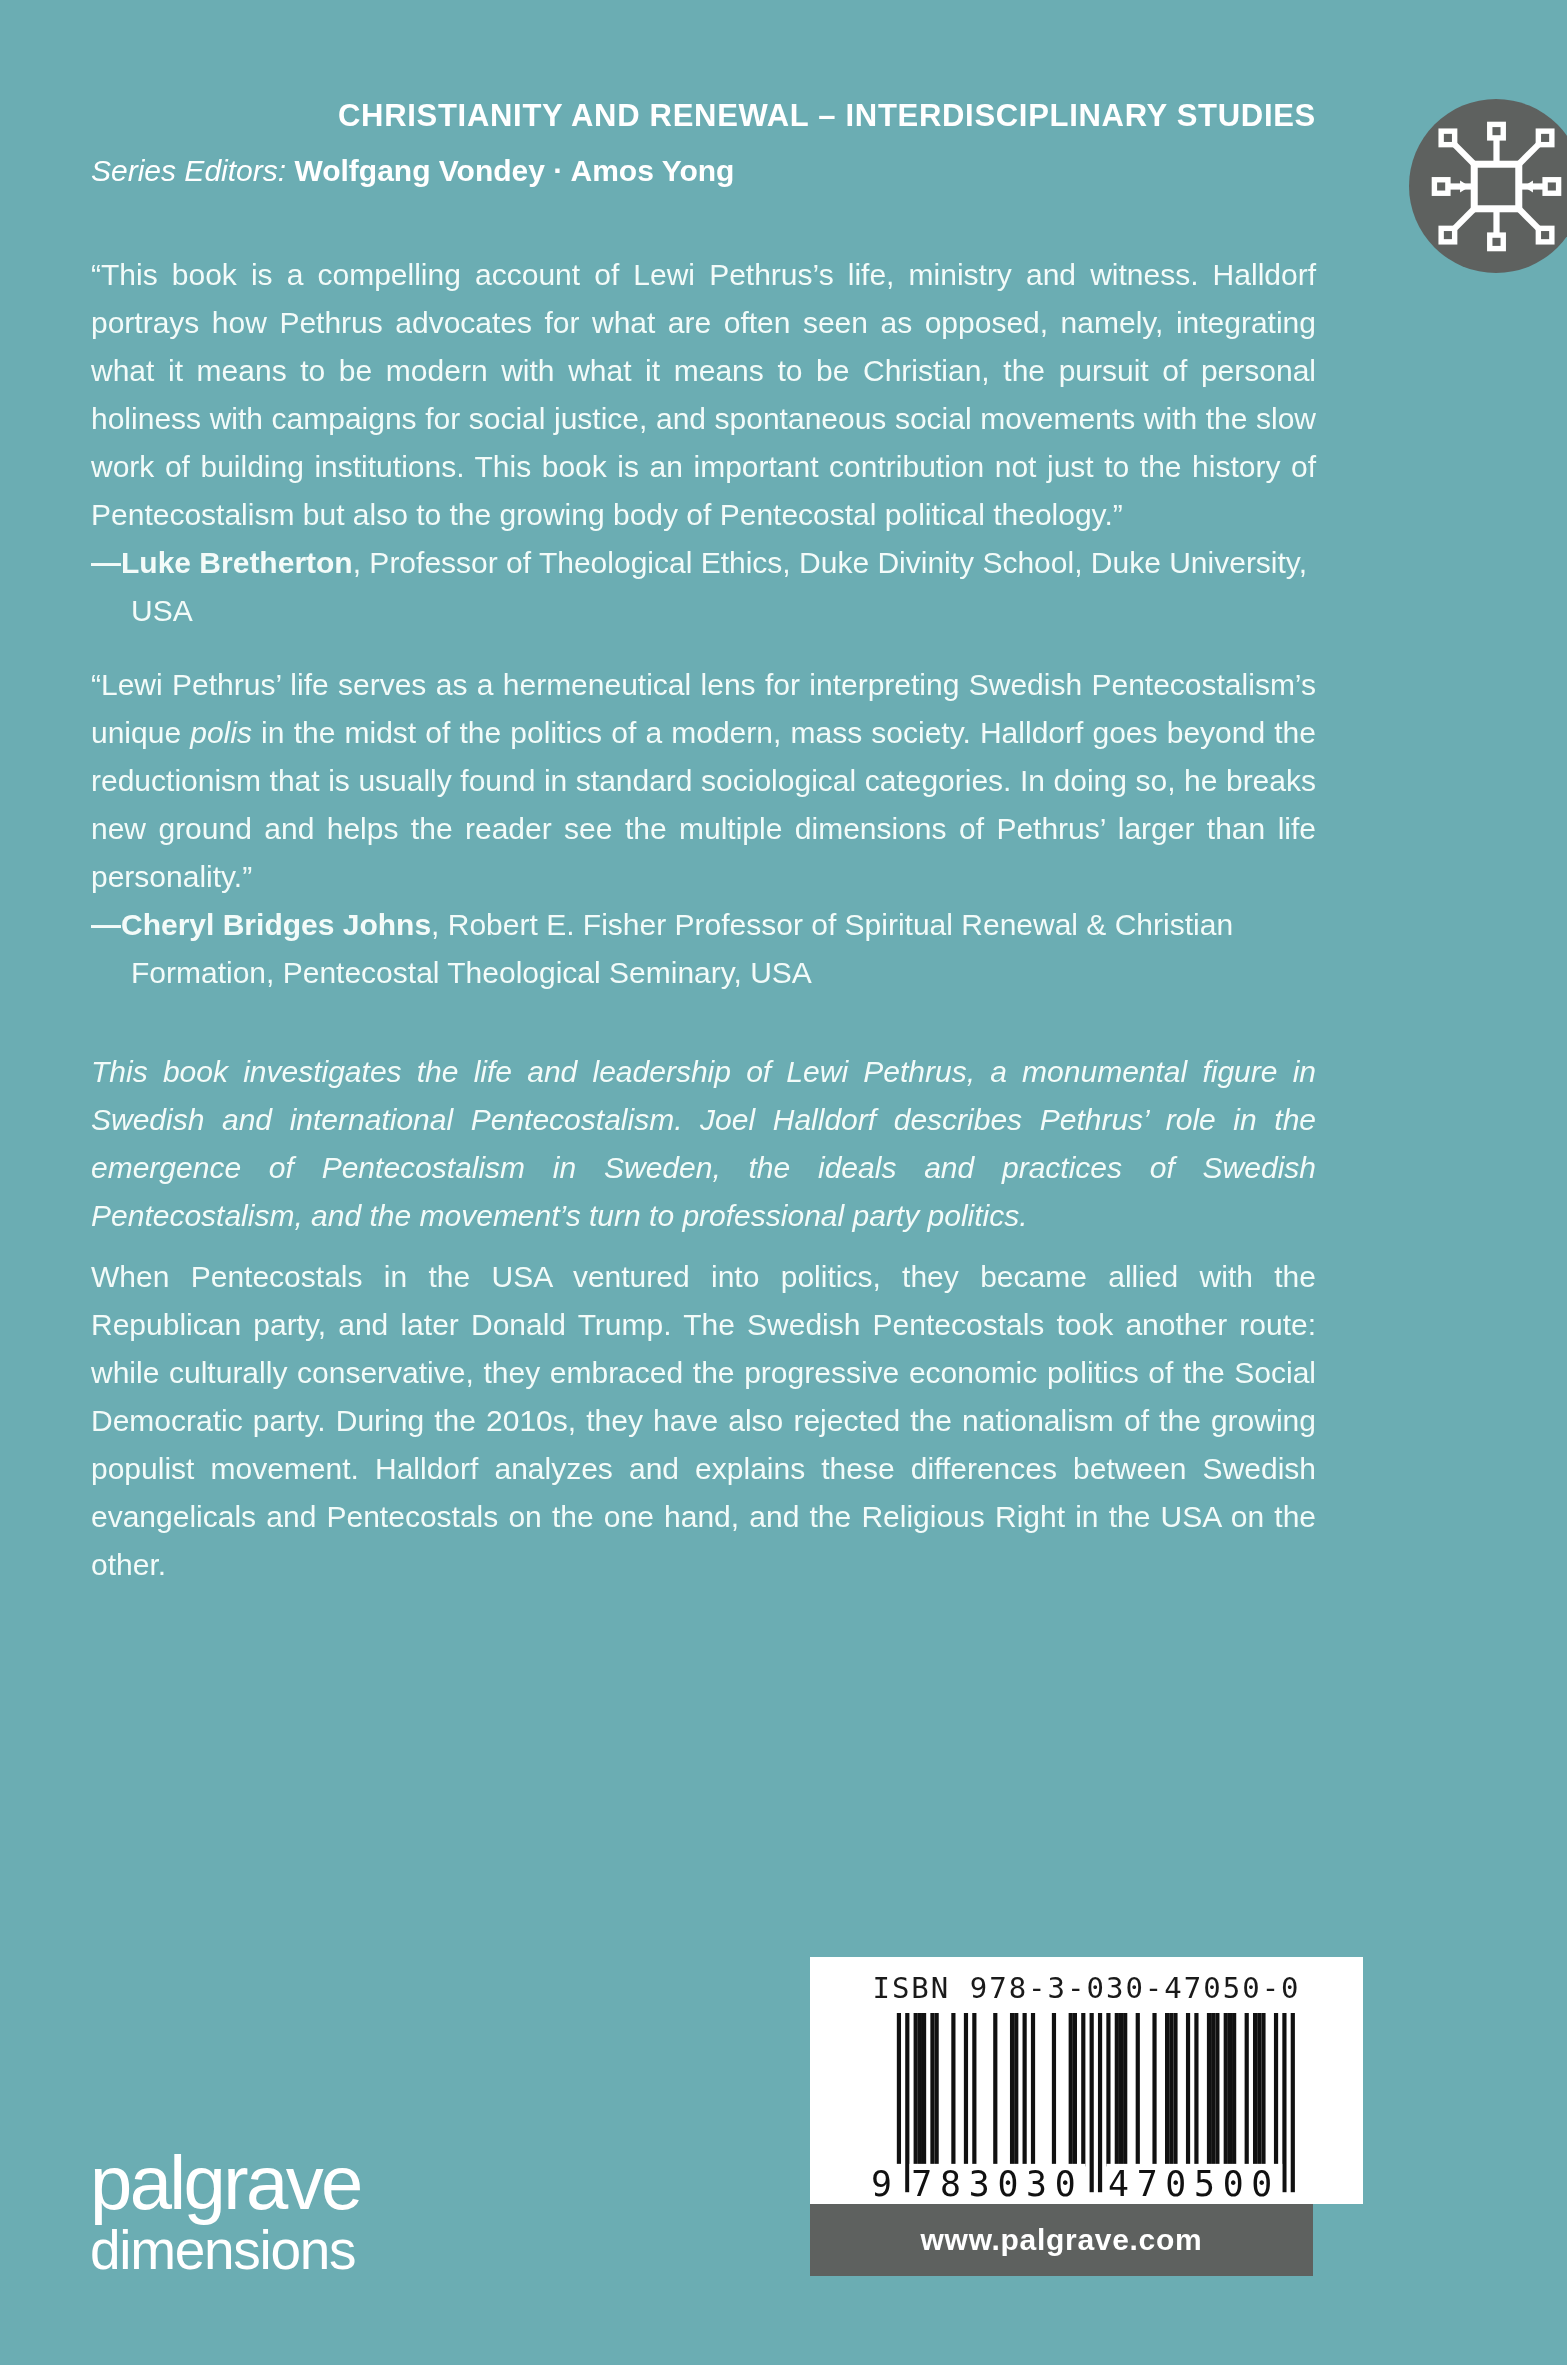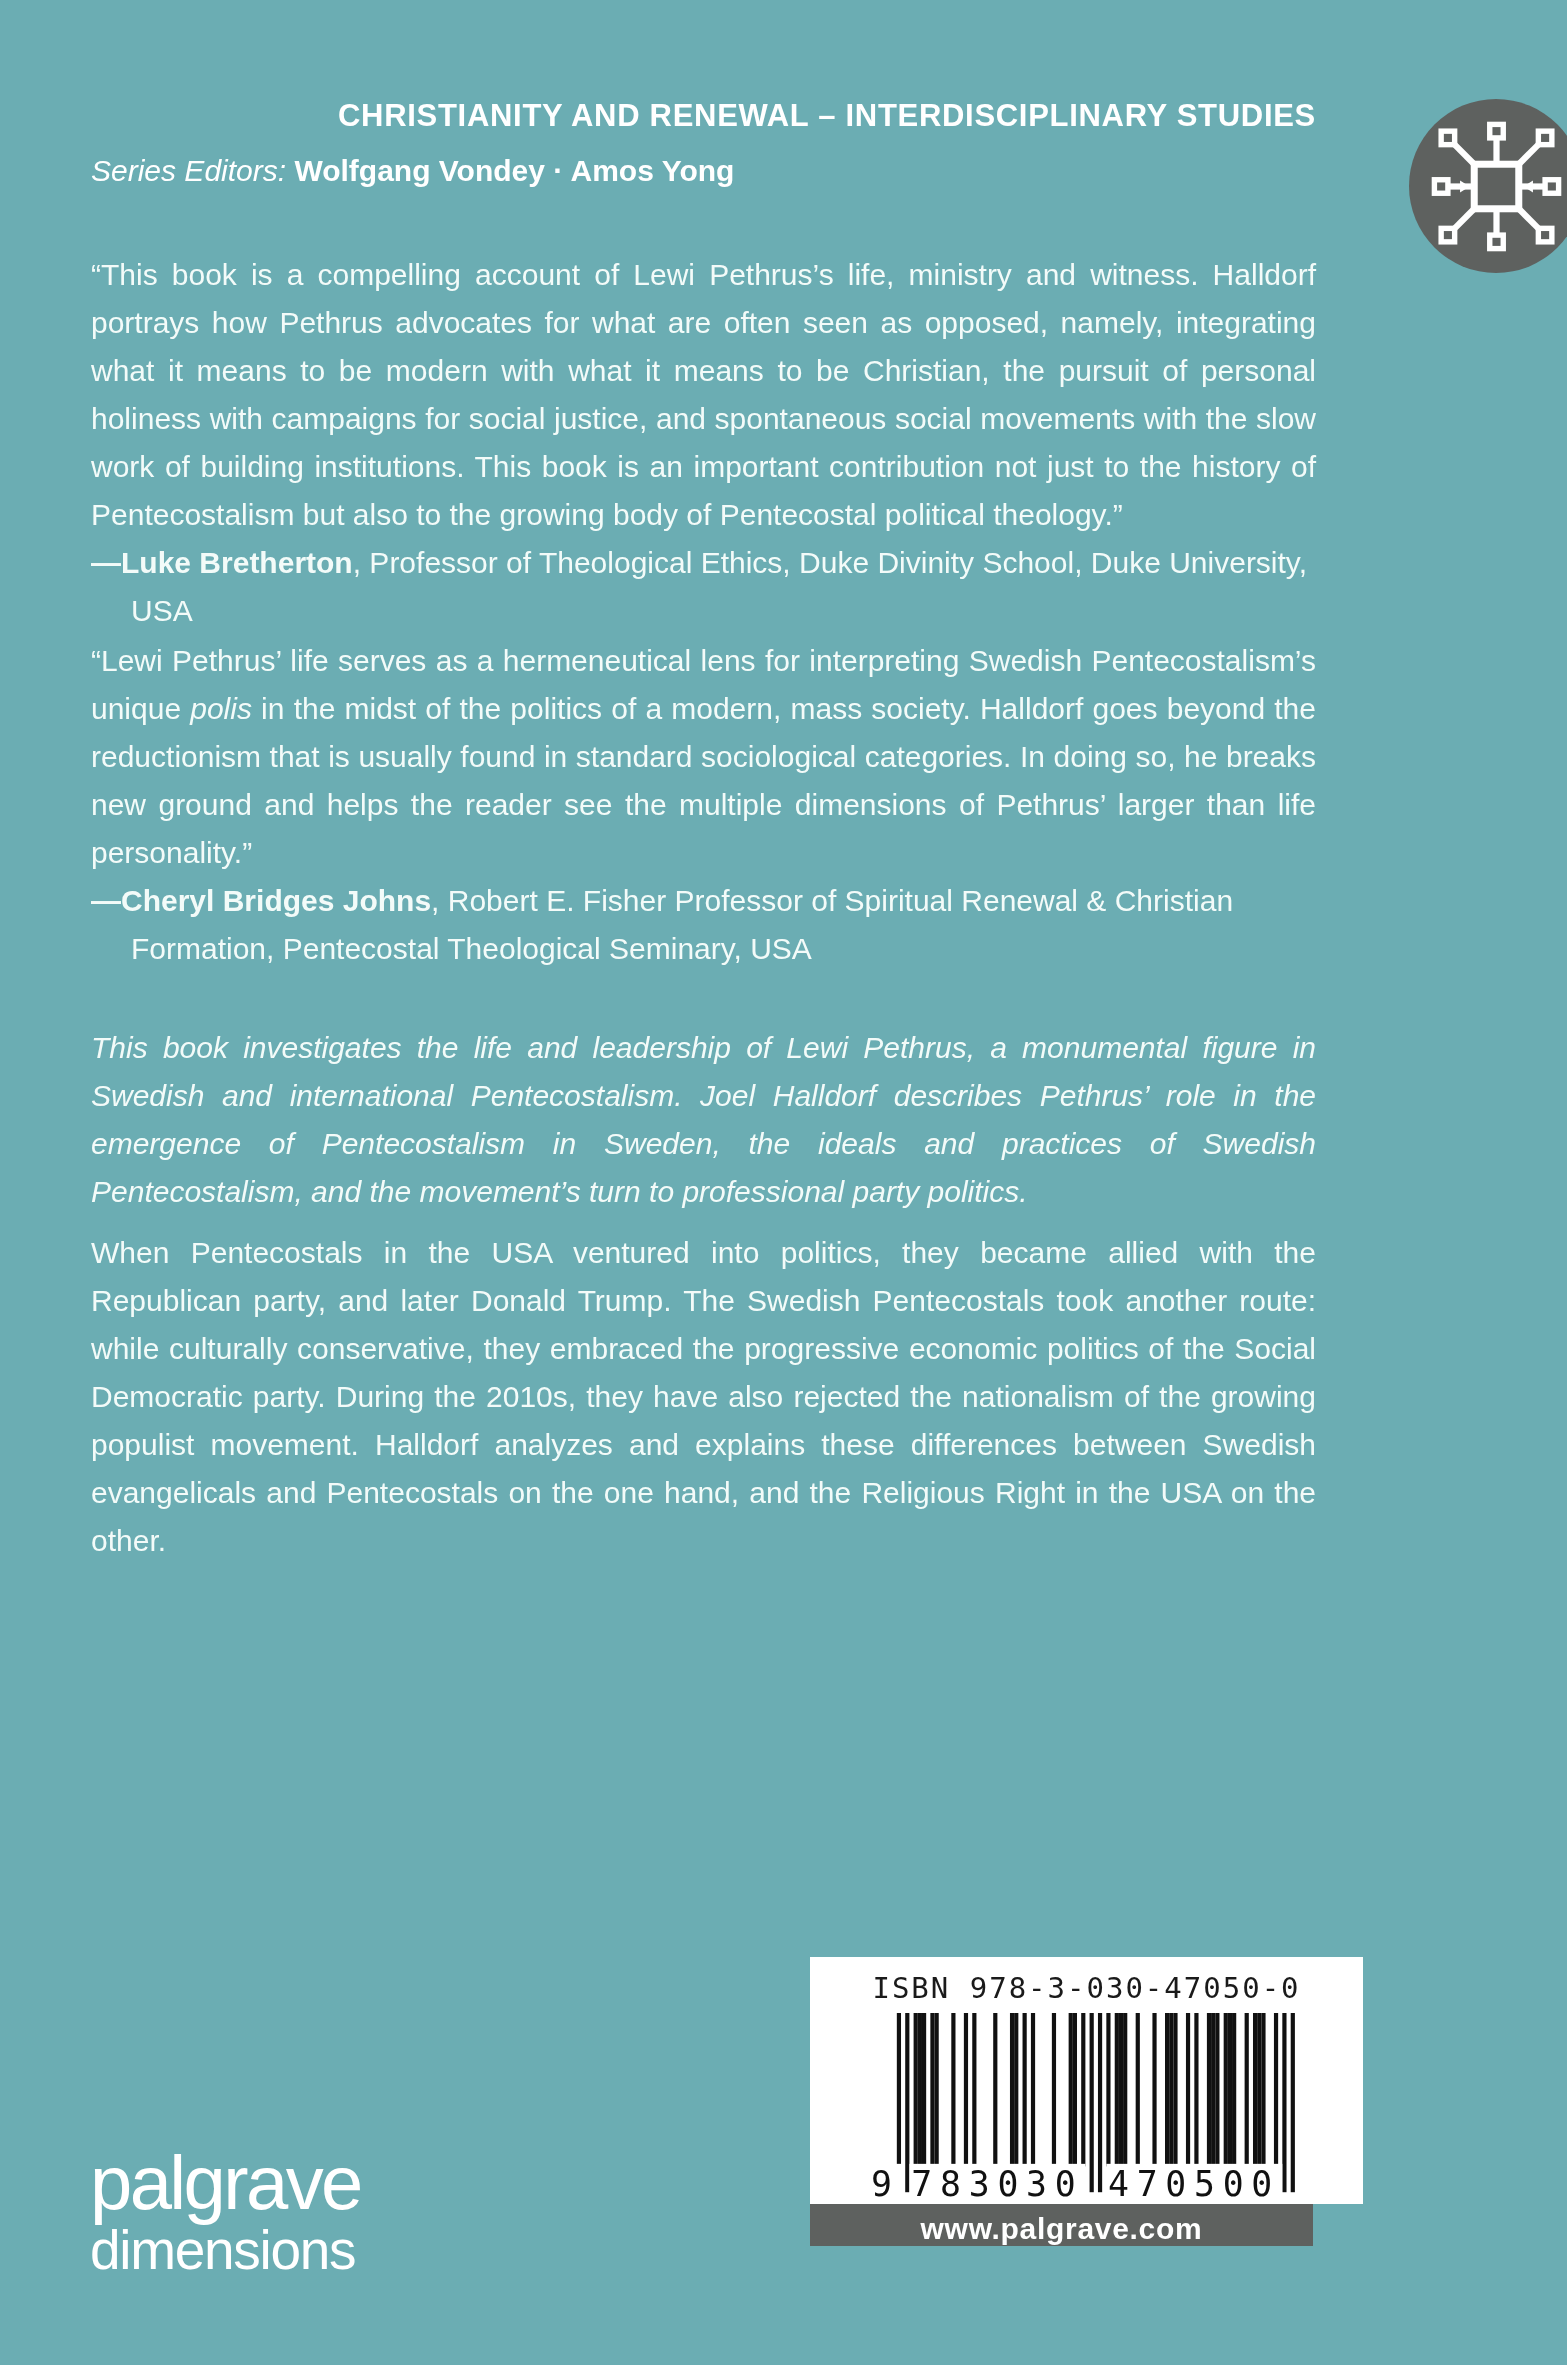--- a/index.html
+++ b/index.html
@@ -22,39 +22,39 @@
   .series-editors{margin:18px 0 0 0;color:var(--white);font-size:30px;line-height:38px;}
   .series-editors .lbl{font-style:italic;font-weight:normal;}
   .series-editors .names{font-weight:bold;}
 
   .quote,.para{margin:0;font-size:30px;line-height:48px;text-align:justify;}
   .quote em{font-style:italic;}
   .attribution{margin:0;font-size:30px;line-height:48px;padding-left:40px;text-indent:-40px;}
   .attribution .bold{font-weight:bold;}
 
   .endorsement-1{margin-top:61px;}
-  .endorsement-2{margin-top:2px;}
+  .endorsement-2{margin-top:26px;}
   .para-1{margin-top:51px;font-style:italic;}
   .para-2{margin-top:13px;}
   .bio{margin-top:38px;font-size:30px;line-height:48px;text-align:justify;}
   .bio .bold{font-weight:bold;}
 
   
   .logo{position:absolute;left:90px;top:2146px;color:var(--white);}
   .logo .l1{font-size:76px;line-height:73px;letter-spacing:-2.6px;}
   .logo .l2{font-size:55px;line-height:54px;letter-spacing:-1.3px;margin-top:3.9px;}
 
   
   .barcode-box{position:absolute;left:810px;top:1957px;width:553px;height:247px;
     background:var(--white);display:flex;flex-direction:column;align-items:center;}
   .isbn{margin-top:14.4px;color:#1a1a1a;font-family:"DejaVu Sans Mono", monospace;
     font-size:29px;letter-spacing:2px;white-space:nowrap;}
   .bars{margin-top:7.8px;}
-  .website-bar{position:absolute;left:810px;top:2204px;width:503px;height:42px;
-    background:var(--gray);display:flex;align-items:flex-end;justify-content:center;}
+  .website-bar{position:absolute;left:810px;top:2204px;width:503px;height:72px;
+    background:var(--gray);display:flex;align-items:center;justify-content:center;}
   .website-bar span{color:var(--white);font-size:30px;font-weight:bold;letter-spacing:0.7px;}
 
   svg text.bc-digit{font-family:"DejaVu Sans Mono", monospace;font-size:54px;fill:#111;}
 </style>
 </head>
 <body>
 
 <div class="cover">
 
   <div class="series-badge">

